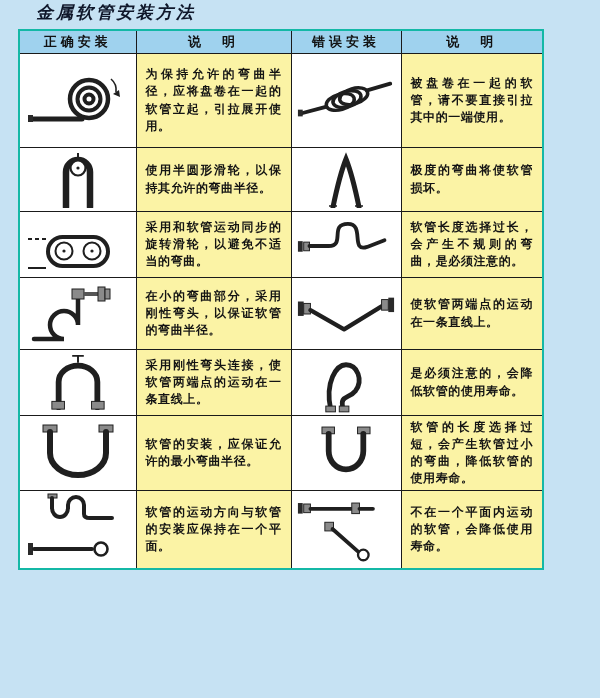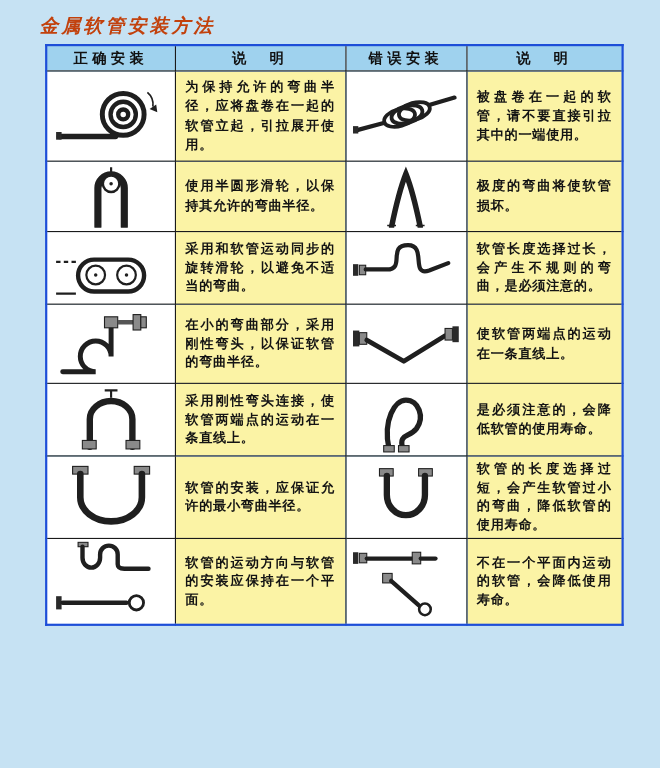--- a/index.html
+++ b/index.html
@@ -3,34 +3,34 @@
 <meta charset="utf-8">
 <style>
   html,body{margin:0;padding:0;}
   body{
     width:600px;height:698px;
     background:#c6e2f3;
     font-family:"Liberation Sans",sans-serif;
     color:#111;
   }
   .page-title{
-    margin:12px 0 5px 36px;
+    margin:1px 0 5px 36px;
     font-family:"Liberation Serif",serif;
     font-style:italic;
     font-weight:bold;
     font-size:17px;
     letter-spacing:3px;
-    color:#c2410c;
+    color:#0f172a;
   }
   table.install-table{
     border-collapse:collapse;
     table-layout:fixed;
-    margin-left:41px;
+    margin-left:18px;
     width:524px;
-    border:2px solid #1d4ed8;
+    border:2px solid #14b8a6;
   }
   .install-table th,.install-table td{
     border:1px solid #1a1a1a;
     overflow:hidden;
   }
   .install-table th{
     background:#9fd2ee;
     height:20px;
     font-size:13px;
     font-weight:bold;
@@ -73,21 +73,21 @@
       <col style="width:142px">
   </colgroup>
   <tbody>
       <tr>
     <th>正确安装</th>
     <th>说　明</th>
     <th>错误安装</th>
     <th>说　明</th>
   </tr>
 
-  <tr style="height:82px">
+  <tr style="height:94px">
     <td class="img-cell">
       <svg width="104" height="66" viewBox="0 0 104 66">
         <circle class="hose" cx="63" cy="31" r="19" stroke-width="4.5"></circle>
         <circle class="hose" cx="63" cy="31" r="11.5" stroke-width="4"></circle>
         <circle class="hose" cx="63" cy="31" r="4.5" stroke-width="4"></circle>
         <path class="hose" d="M5,51 H56" stroke-width="5"></path>
         <rect class="fitdark" x="2" y="47" width="5" height="7"></rect>
         <path class="thin" d="M85,11 q6,5 5,13" stroke-width="1.6"></path>
         <polygon points="87,26 93,22 94,29" fill="#1f1f1f"></polygon>
       </svg>

